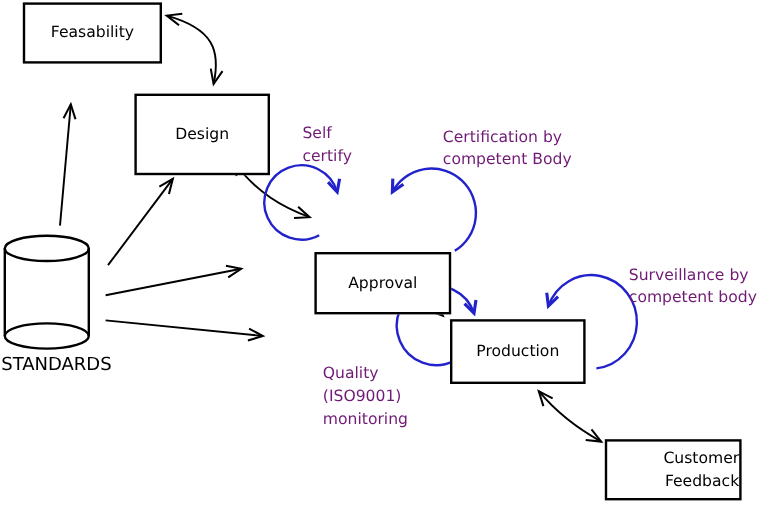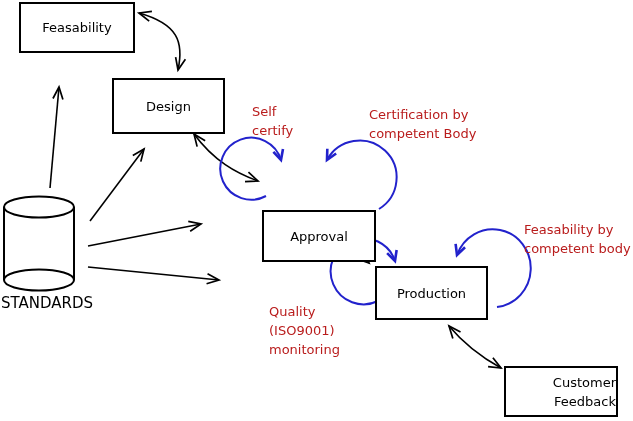--- a/index.html
+++ b/index.html
@@ -15,27 +15,27 @@
     position:absolute;
     box-sizing:border-box;
     border:2px solid #000;
     background:#fff;
     display:flex;flex-direction:column;
     align-items:center;justify-content:center;
     font-size:13px;color:#000;text-align:center;
     line-height:19px;
   }
   .box-feasability{left:19px;top:2px;width:116px;height:51px;text-align:center;}
-  .box-design{left:112px;top:78px;width:113px;height:56px;}
+  .box-design{left:112px;top:78px;width:113px;height:68px;}
   .box-approval{left:262px;top:170px;width:114px;height:52px;margin-top:40px;}
   .box-production{left:375px;top:266px;width:113px;height:54px;text-align:right;}
   .box-customer{left:504px;top:366px;width:114px;height:51px;align-items:flex-end;}
   .annotation{
     position:absolute;
-    color:#b91c1c;
+    color:#701a75;
     font-size:13px;line-height:19px;
     white-space:nowrap;
   }
   .ann-self-certify{left:252px;top:102px;}
   .ann-certification{left:369px;top:105px;}
   .ann-surveillance{left:524px;top:220px;}
   .ann-quality{left:269px;top:302px;}
   .datastore-label{
     position:absolute;left:1px;top:294px;
     font-size:15px;color:#000;white-space:nowrap;
@@ -112,21 +112,21 @@
     <div>Self</div>
     <div>certify</div>
   </div>
 
   <div class="annotation ann-certification">
     <div>Certification by</div>
     <div>competent Body</div>
   </div>
 
   <div class="annotation ann-surveillance">
-    <div>Feasability by</div>
+    <div>Surveillance by</div>
     <div>competent body</div>
   </div>
 
   <div class="annotation ann-quality">
     <div>Quality</div>
     <div>(ISO9001)</div>
     <div>monitoring</div>
   </div>
 
 </div>

